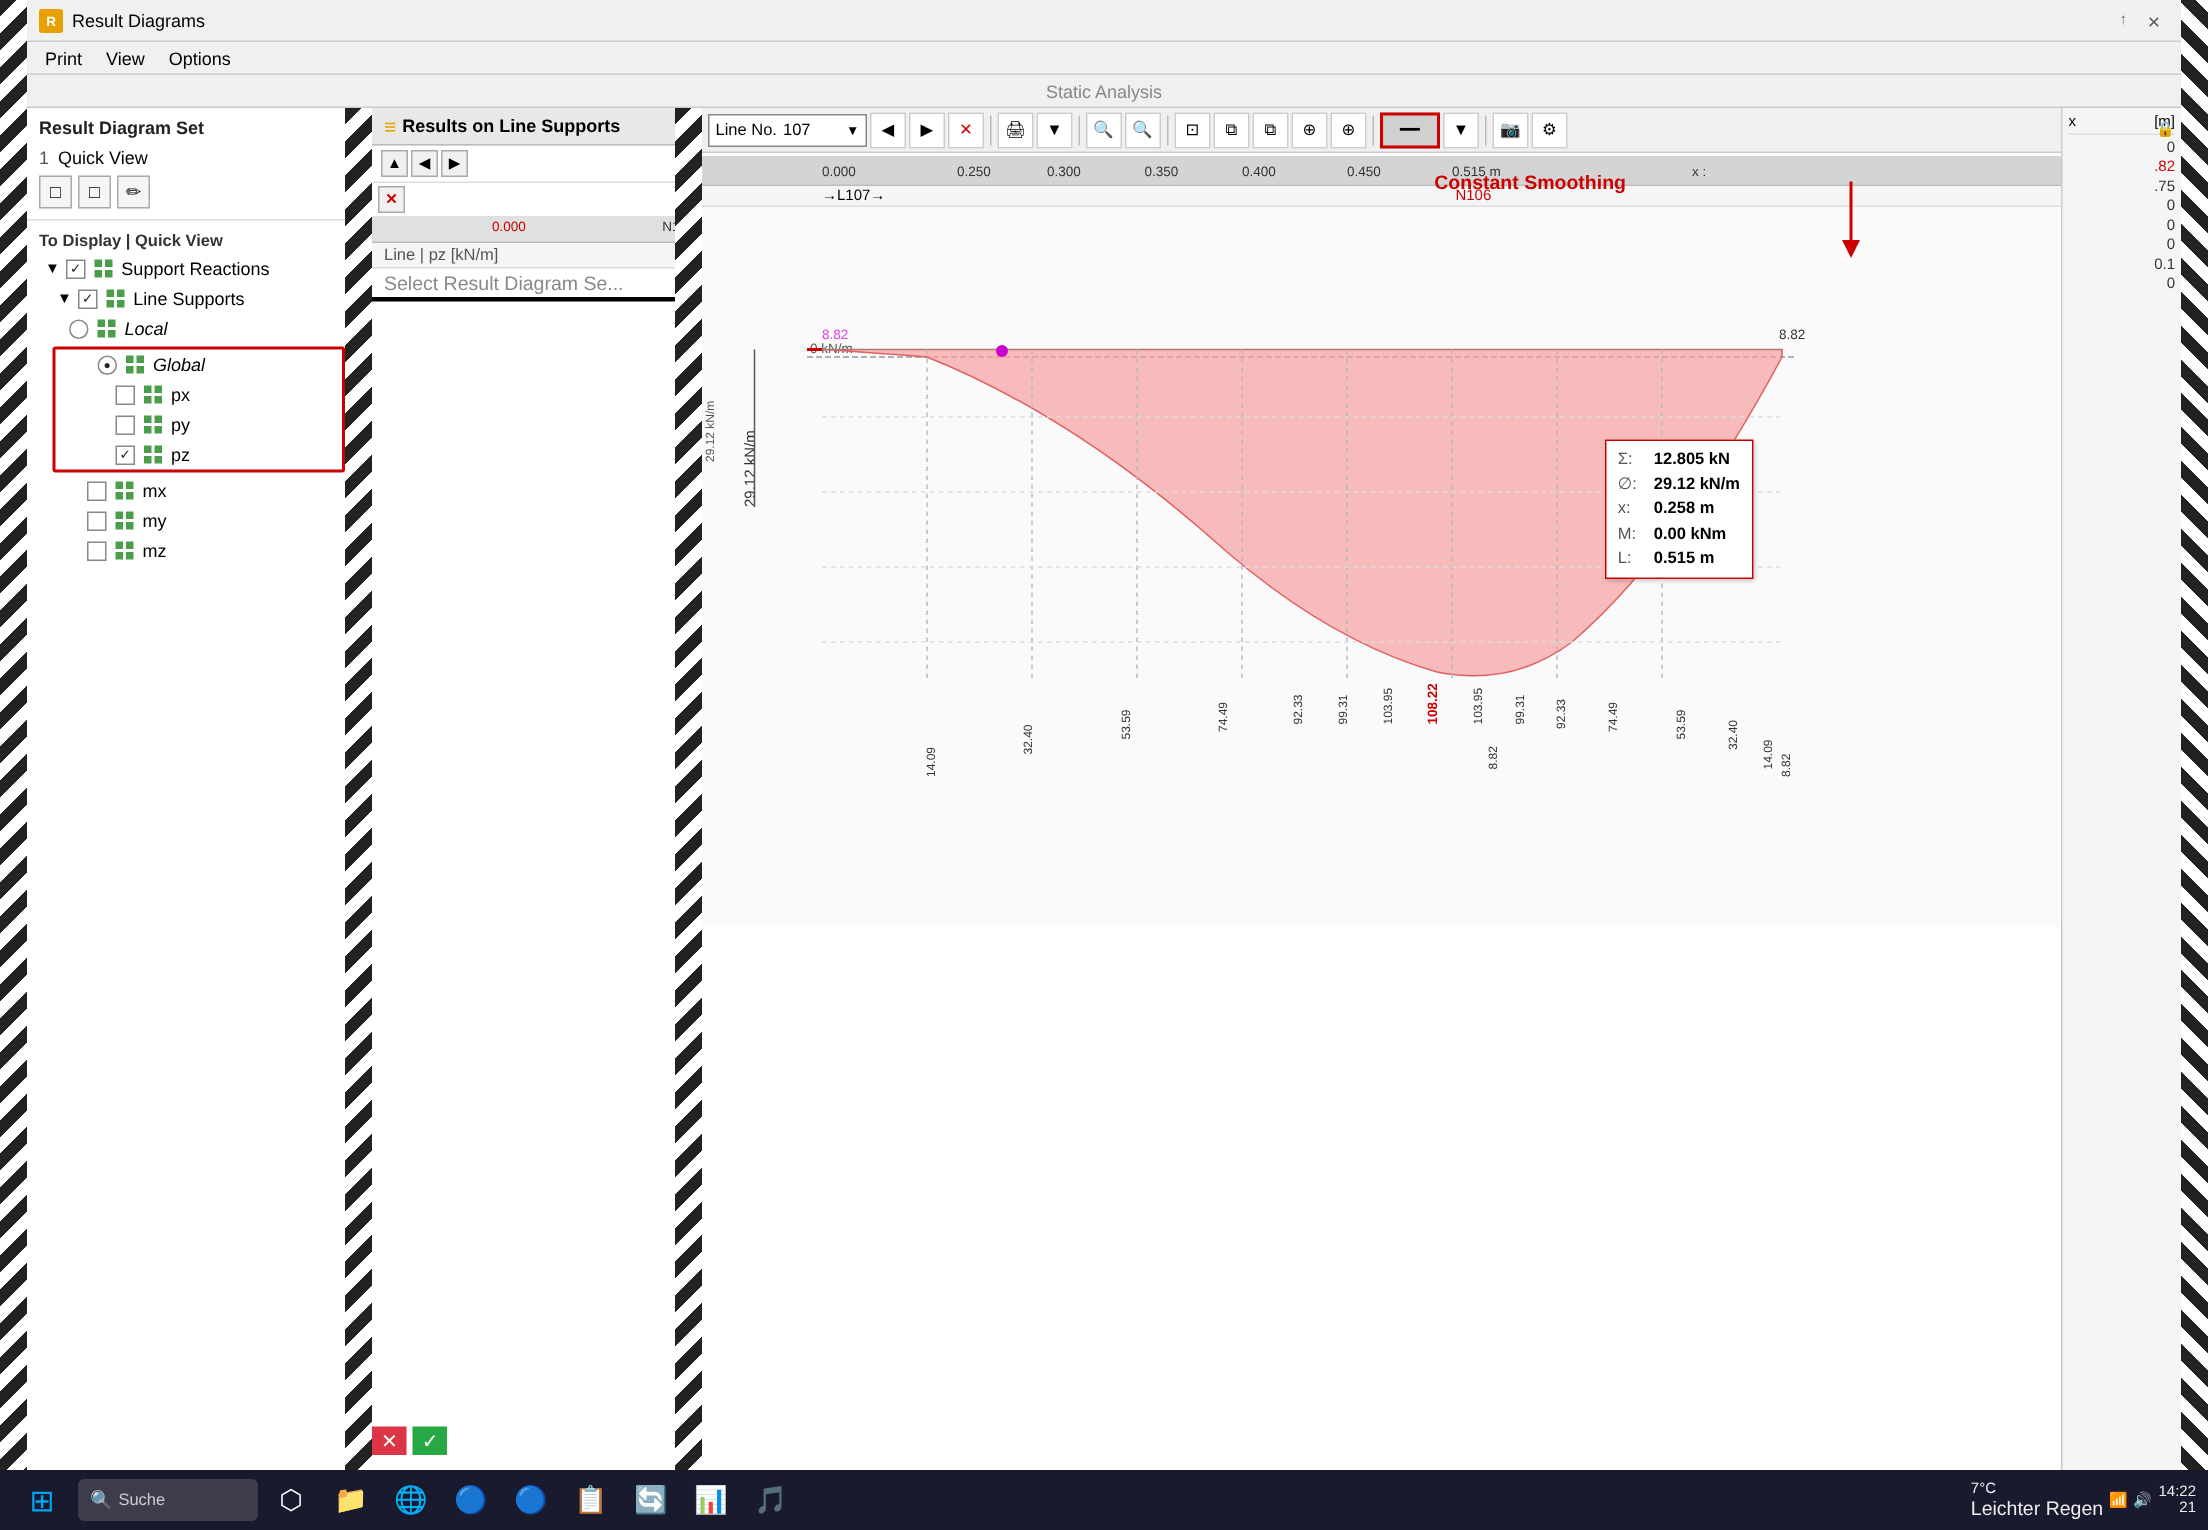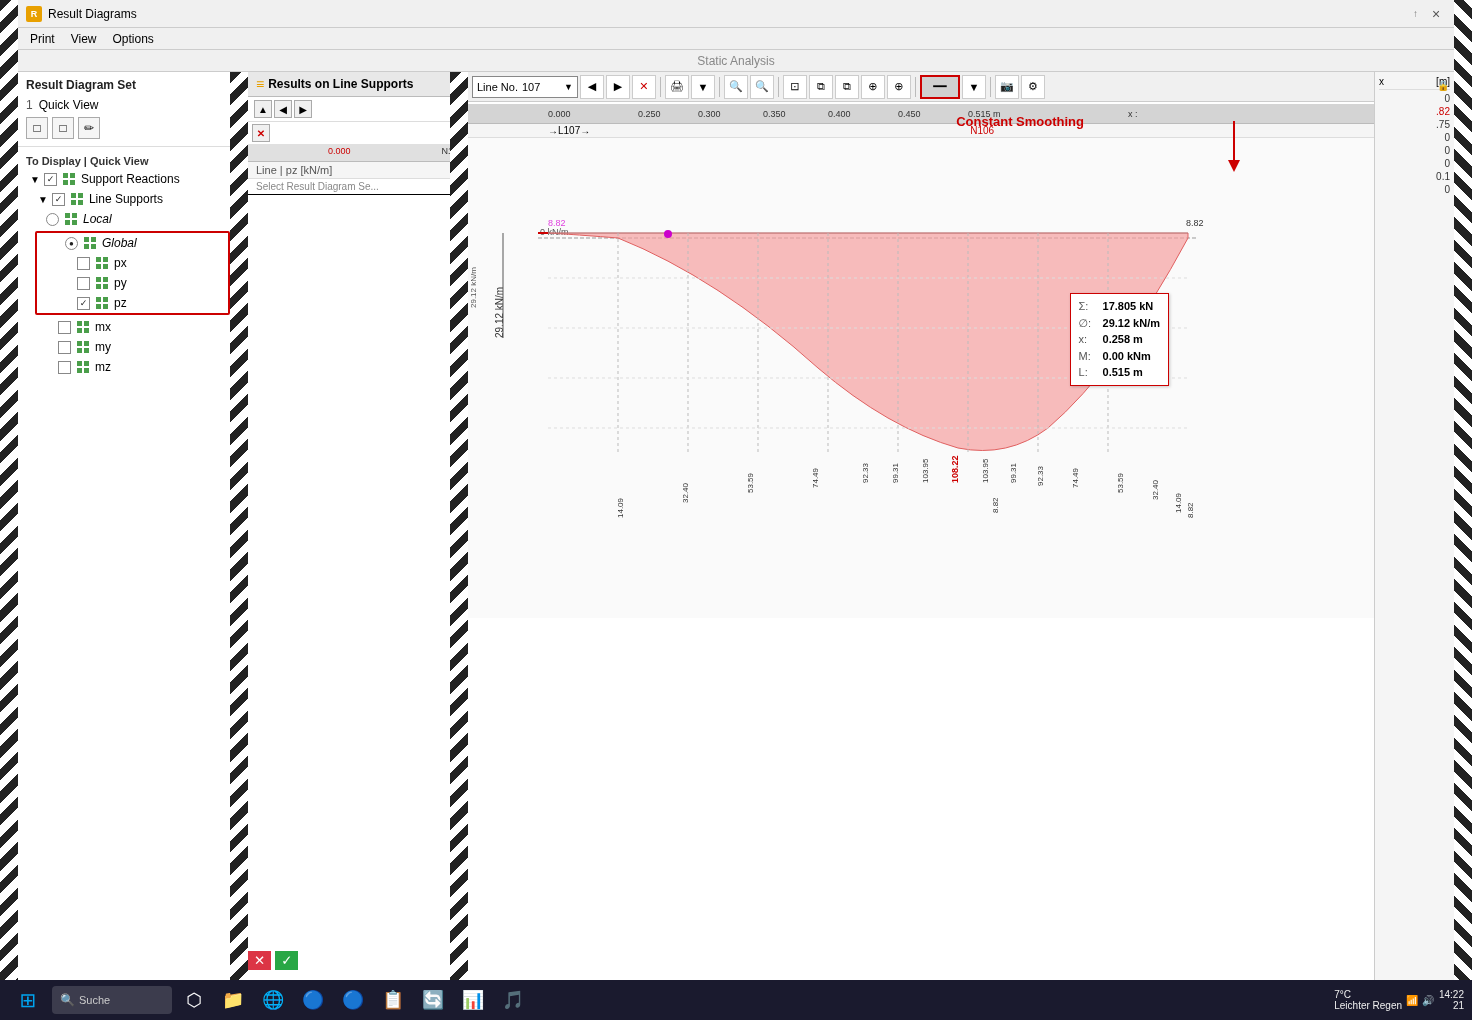--- a/index.html
+++ b/index.html
@@ -260,24 +260,24 @@
 
     .col-header {
       font-size: 11px;
       padding: 2px 8px;
       background: #f5f5f5;
       border-bottom: 1px solid #ddd;
       color: #555;
     }
 
     .select-set-row {
-      font-size: 10px;
+      font-size: 13px;
       padding: 2px 8px;
       color: #888;
-      border-bottom: 1px solid #000000;
+      border-bottom: 3px solid #000000;
     }
 
     
     .main-area {
       position: absolute;
       top: 72px; left: 468px;
       right: 18px;
       bottom: 40px;
       background: #fff;
       overflow: hidden;
@@ -811,21 +811,21 @@
       <line x1="70" y1="95" x2="80" y2="95" stroke="#cc0000" stroke-width="2"></line>
 
       <line x1="35" y1="95" x2="35" y2="200" stroke="#555" stroke-width="1"></line>
       <text x="8" y="170" font-size="8" fill="#555" transform="rotate(-90, 8, 170)">29.12 kN/m</text>
 
     </svg>
 
     <div class="tooltip-box">
       <div class="tooltip-row">
         <span class="tooltip-label">Σ:</span>
-        <span class="tooltip-value">17.805 kN</span>
+        <span class="tooltip-value">12.805 kN</span>
       </div>
       <div class="tooltip-row">
         <span class="tooltip-label">∅:</span>
         <span class="tooltip-value">29.12 kN/m</span>
       </div>
       <div class="tooltip-row">
         <span class="tooltip-label">x:</span>
         <span class="tooltip-value">0.258 m</span>
       </div>
       <div class="tooltip-row">
@@ -914,21 +914,21 @@
   </div>
   <div class="taskbar-btn">
     <span style="color:#af0; font-size:18px;">📊</span>
   </div>
   <div class="taskbar-btn">
     <span style="color:#f0a; font-size:18px;">🎵</span>
   </div>
   <div class="taskbar-right">
     <span>
       <span>7°C</span><br>
-      <span style="font-size:10px;">Leichter Regen</span>
+      <span style="font-size:13px;">Leichter Regen</span>
     </span>
     <span>📶</span>
     <span>🔊</span>
     <div style="text-align:right;">
       <div>14:22</div>
       <div>21</div>
     </div>
   </div>
 </div>
 

